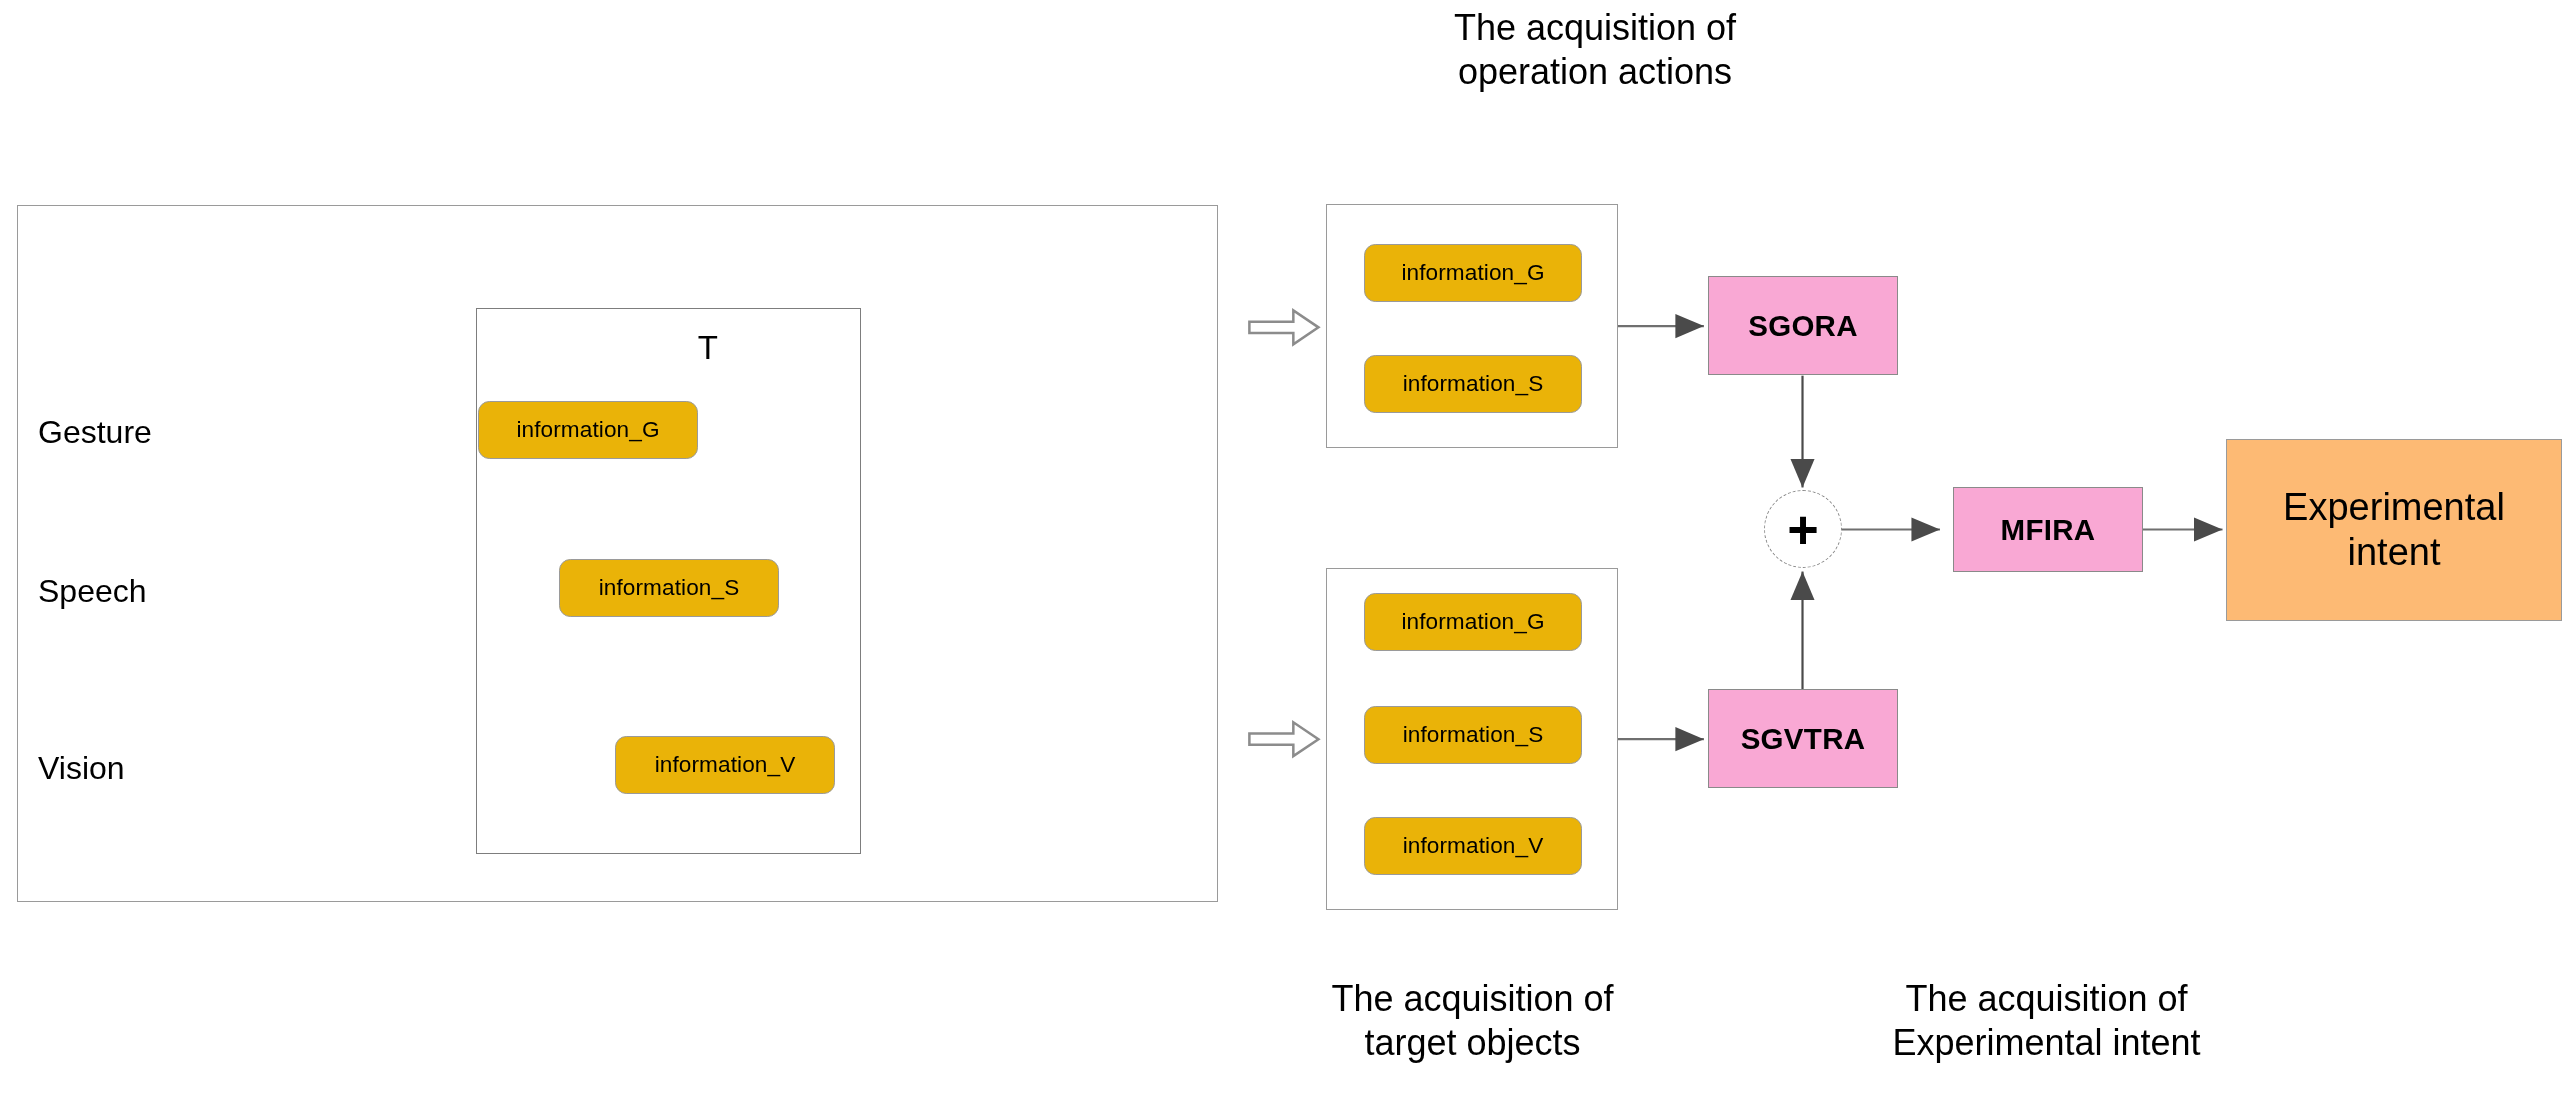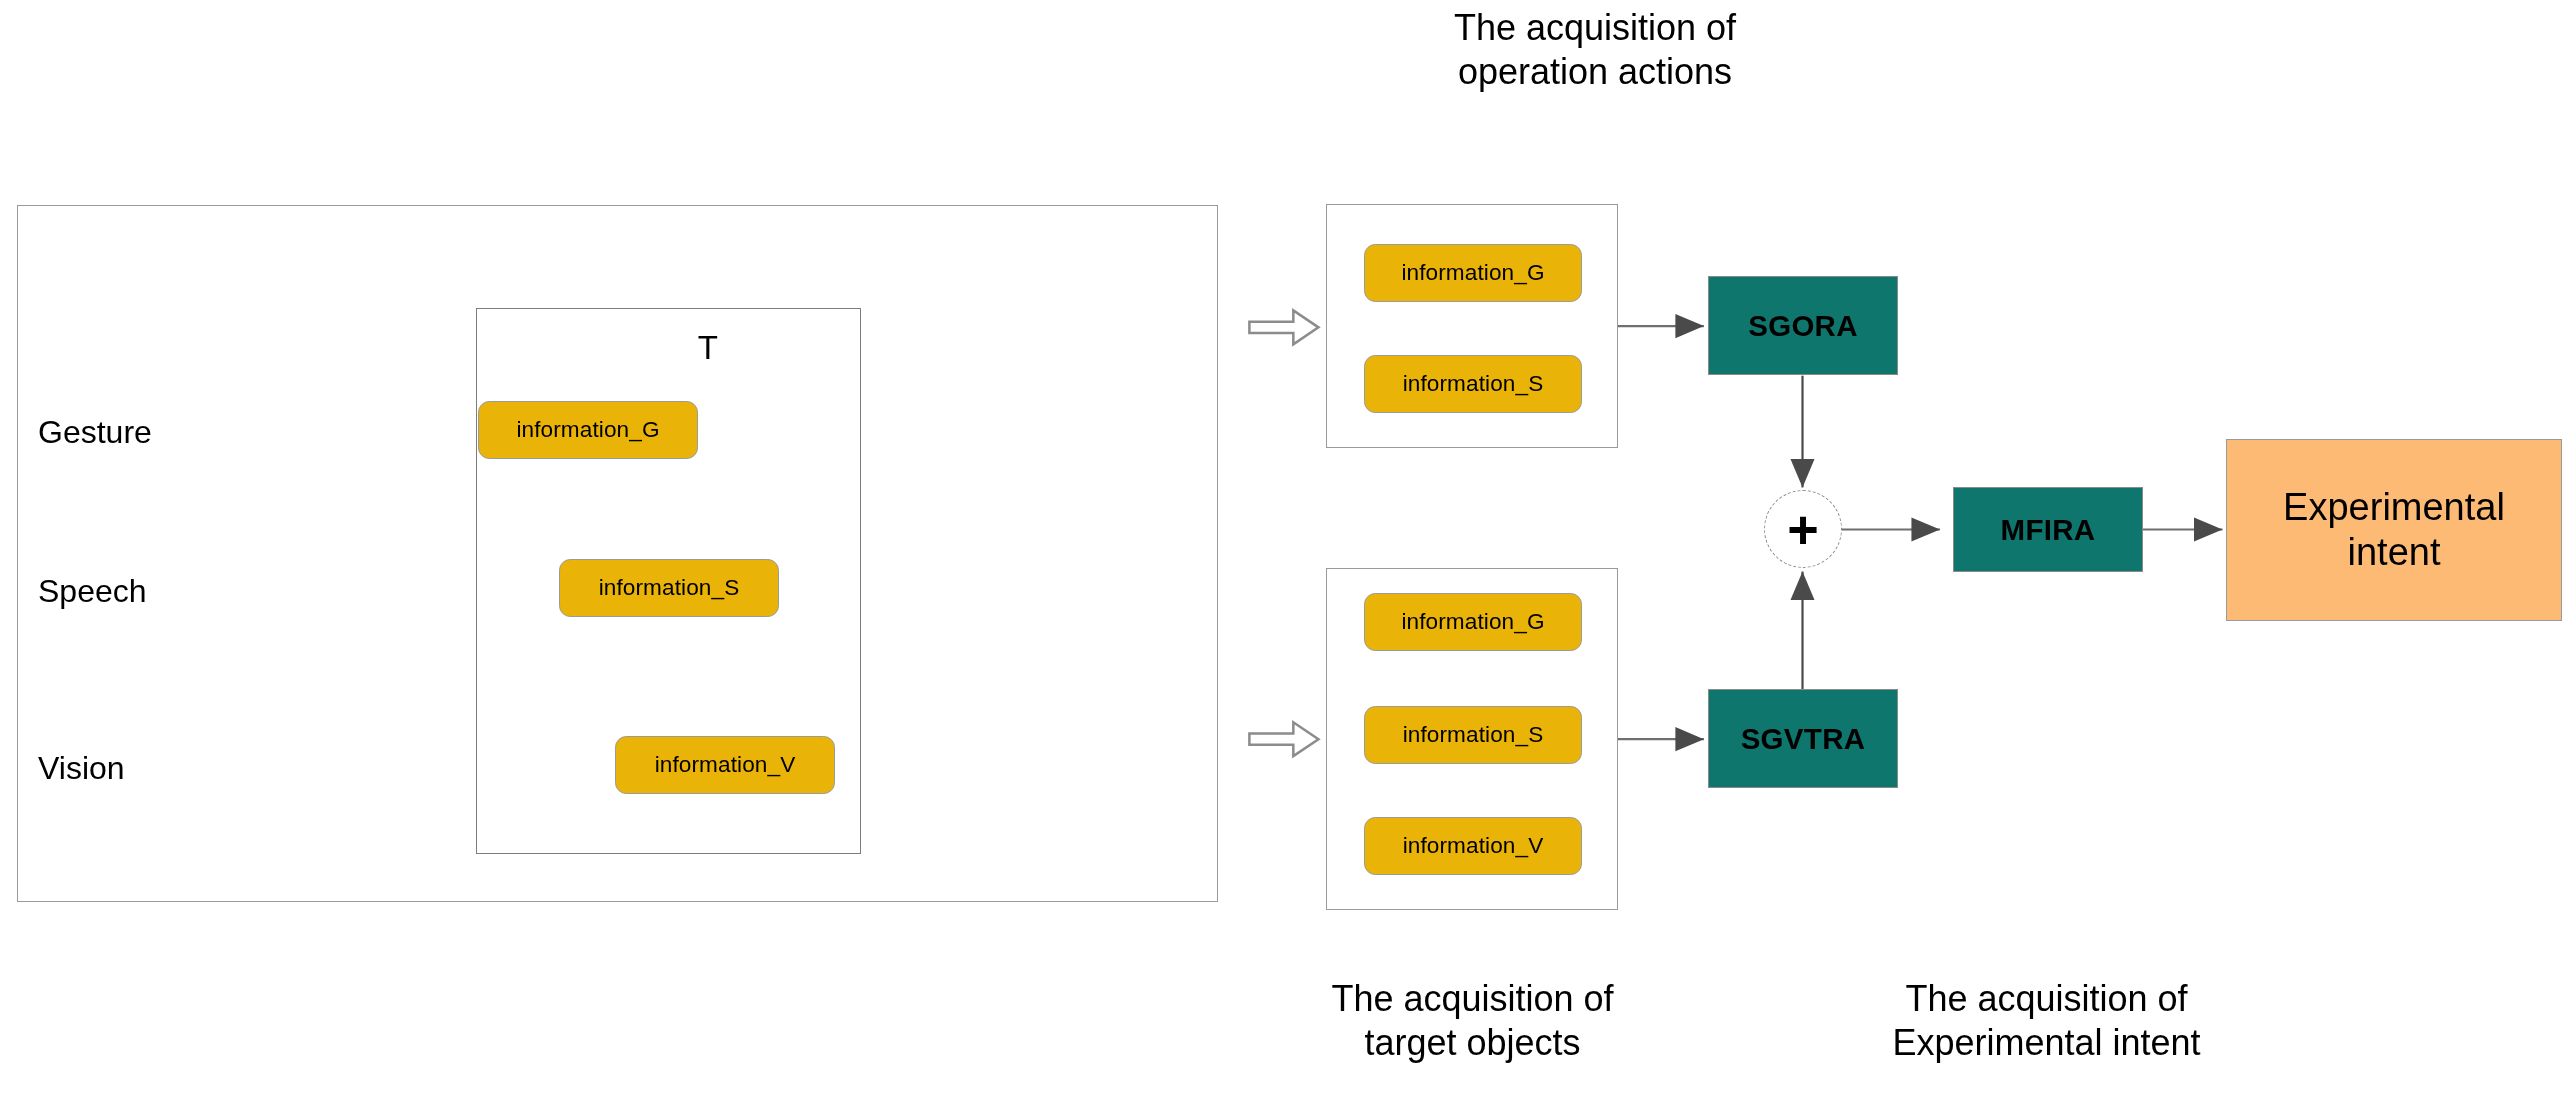--- a/index.html
+++ b/index.html
@@ -18,21 +18,21 @@
 
   
   .chip{
     border:1.9px solid #9a9a9a;border-radius:11.3px;background:#eab308;
     display:flex;align-items:center;justify-content:center;
     font-size:22.6px;letter-spacing:0.1px;white-space:nowrap;
   }
 
   
   .proc{
-    border:1.9px solid #8a8a8a;background:#0f766e;
+    border:1.9px solid #8a8a8a;background:#f9a8d4;
     display:flex;align-items:center;justify-content:center;
     font-size:29.5px;font-weight:bold;letter-spacing:0.3px;white-space:nowrap;
   }
 
   
   .terminal{
     border:1.9px solid #9a9a9a;background:#fdba74;
     display:flex;align-items:center;justify-content:center;
     text-align:center;font-size:38px;line-height:1.18;
   }

